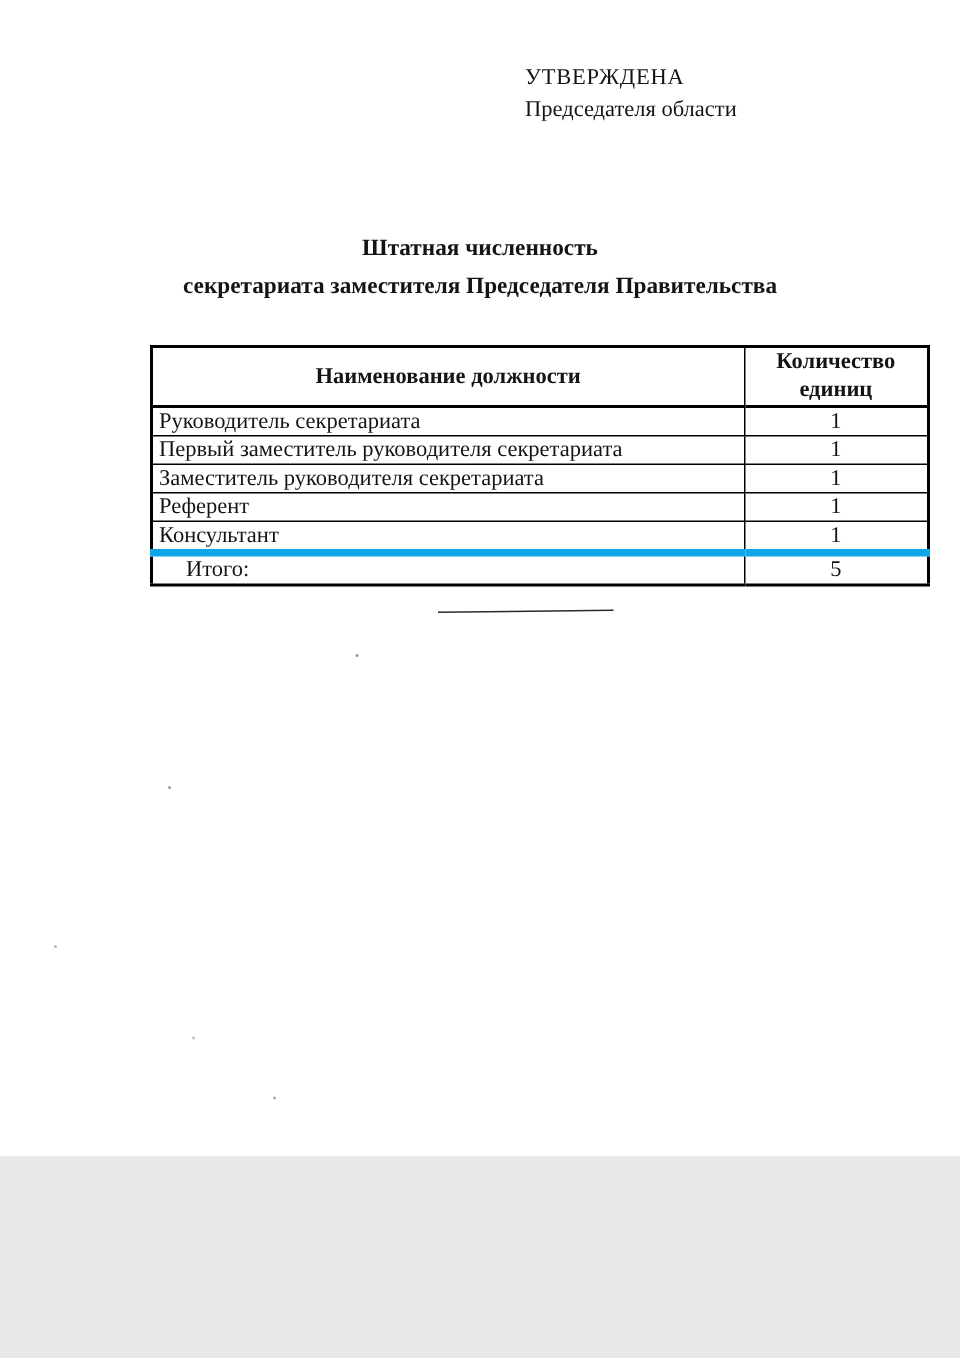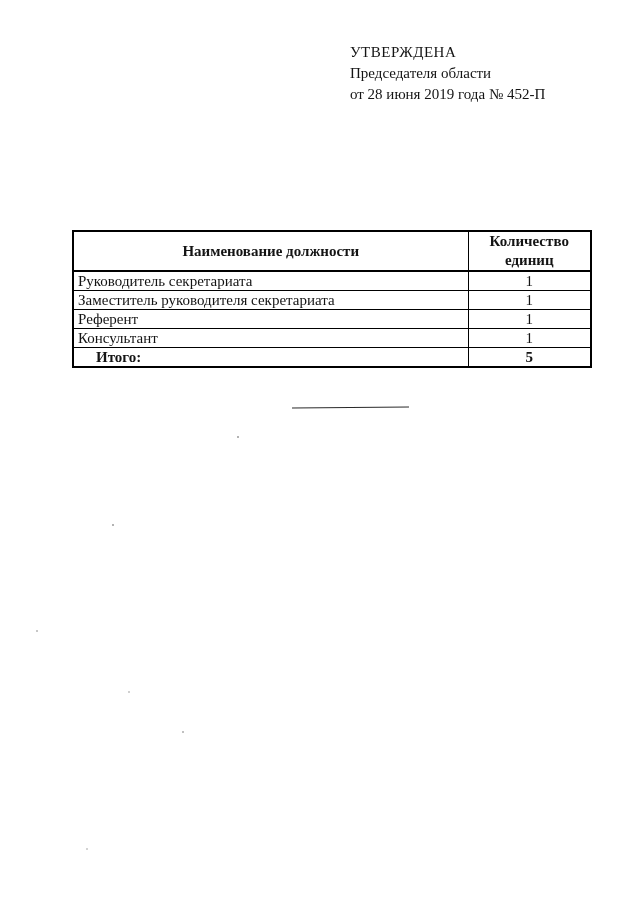--- a/index.html
+++ b/index.html
@@ -3,21 +3,21 @@
 <meta charset="utf-8">
 <style>
   html, body {
     margin: 0;
     padding: 0;
     background: #e8e8e8;
   }
   .page {
     position: relative;
     width: 640px;
-    height: 905px;
+    height: 771px;
     margin: 0 auto;
     background: #ffffff;
     font-family: "Liberation Serif", serif;
     color: #141414;
     overflow: hidden;
   }
 
   
   .approval {
     position: absolute;
@@ -40,21 +40,21 @@
     top: 153px;
     text-align: center;
     font-weight: bold;
     font-size: 15.5px;
     line-height: 25px;
   }
 
   
   .doc-table {
     position: absolute;
-    left: 72px;
+    left: 100px;
     top: 230px;
     width: 518px;
     border-collapse: collapse;
     font-size: 15px;
     table-layout: fixed;
   }
   .doc-table col.c1 { width: 395px; }
   .doc-table col.c2 { width: 123px; }
   .doc-table th,
   .doc-table td {
@@ -78,22 +78,22 @@
     line-height: 18px;
   }
   .doc-table td.pos {
     text-align: left;
     padding-left: 4px;
   }
   .doc-table td.num {
     text-align: center;
   }
   .doc-table tr.total-row td {
-    font-weight: bold;
-    border-top: 1px solid #0ea5e9;
+    font-weight: normal;
+    border-top: 5px solid #0ea5e9;
     border-bottom: 2px solid #000;
   }
   .doc-table tr.total-row td.pos {
     padding-left: 22px;
   }
 
   
   .sig-line {
     position: absolute;
     left: 292px;
@@ -119,40 +119,45 @@
   .speck.s6 { left: 86px;  top: 848px; background:#c4c4c4; }
 </style>
 </head>
 <body>
 
 <div class="page">
 
   <div class="approval">
     <div class="line-first">УТВЕРЖДЕНА</div>
     <div>Председателя области</div>
-    <div>от 28 июня 2019 года № 452-П</div>
   </div>
 
   <div class="title">
+    <div>Штатная численность</div>
+    <div>секретариата заместителя Председателя Правительства</div>
   </div>
 
   <table class="doc-table">
     <colgroup>
       <col class="c1">
       <col class="c2">
     </colgroup>
     <thead>
       <tr>
         <th>Наименование должности</th>
         <th>Количество единиц</th>
       </tr>
     </thead>
     <tbody>
       <tr>
         <td class="pos">Руководитель секретариата</td>
+        <td class="num">1</td>
+      </tr>
+      <tr>
+        <td class="pos">Первый заместитель руководителя секретариата</td>
         <td class="num">1</td>
       </tr>
       <tr>
         <td class="pos">Заместитель руководителя секретариата</td>
         <td class="num">1</td>
       </tr>
       <tr>
         <td class="pos">Референт</td>
         <td class="num">1</td>
       </tr>

